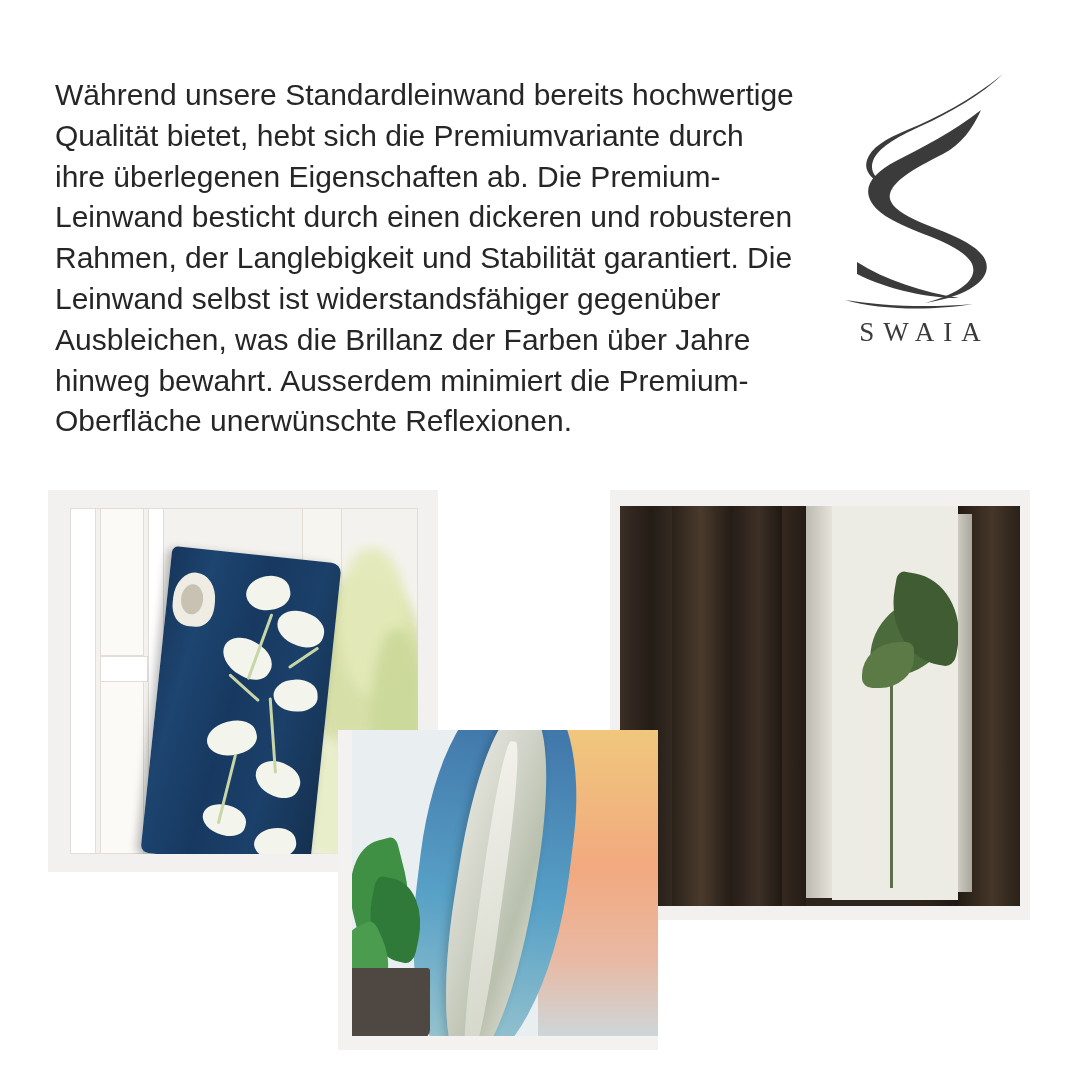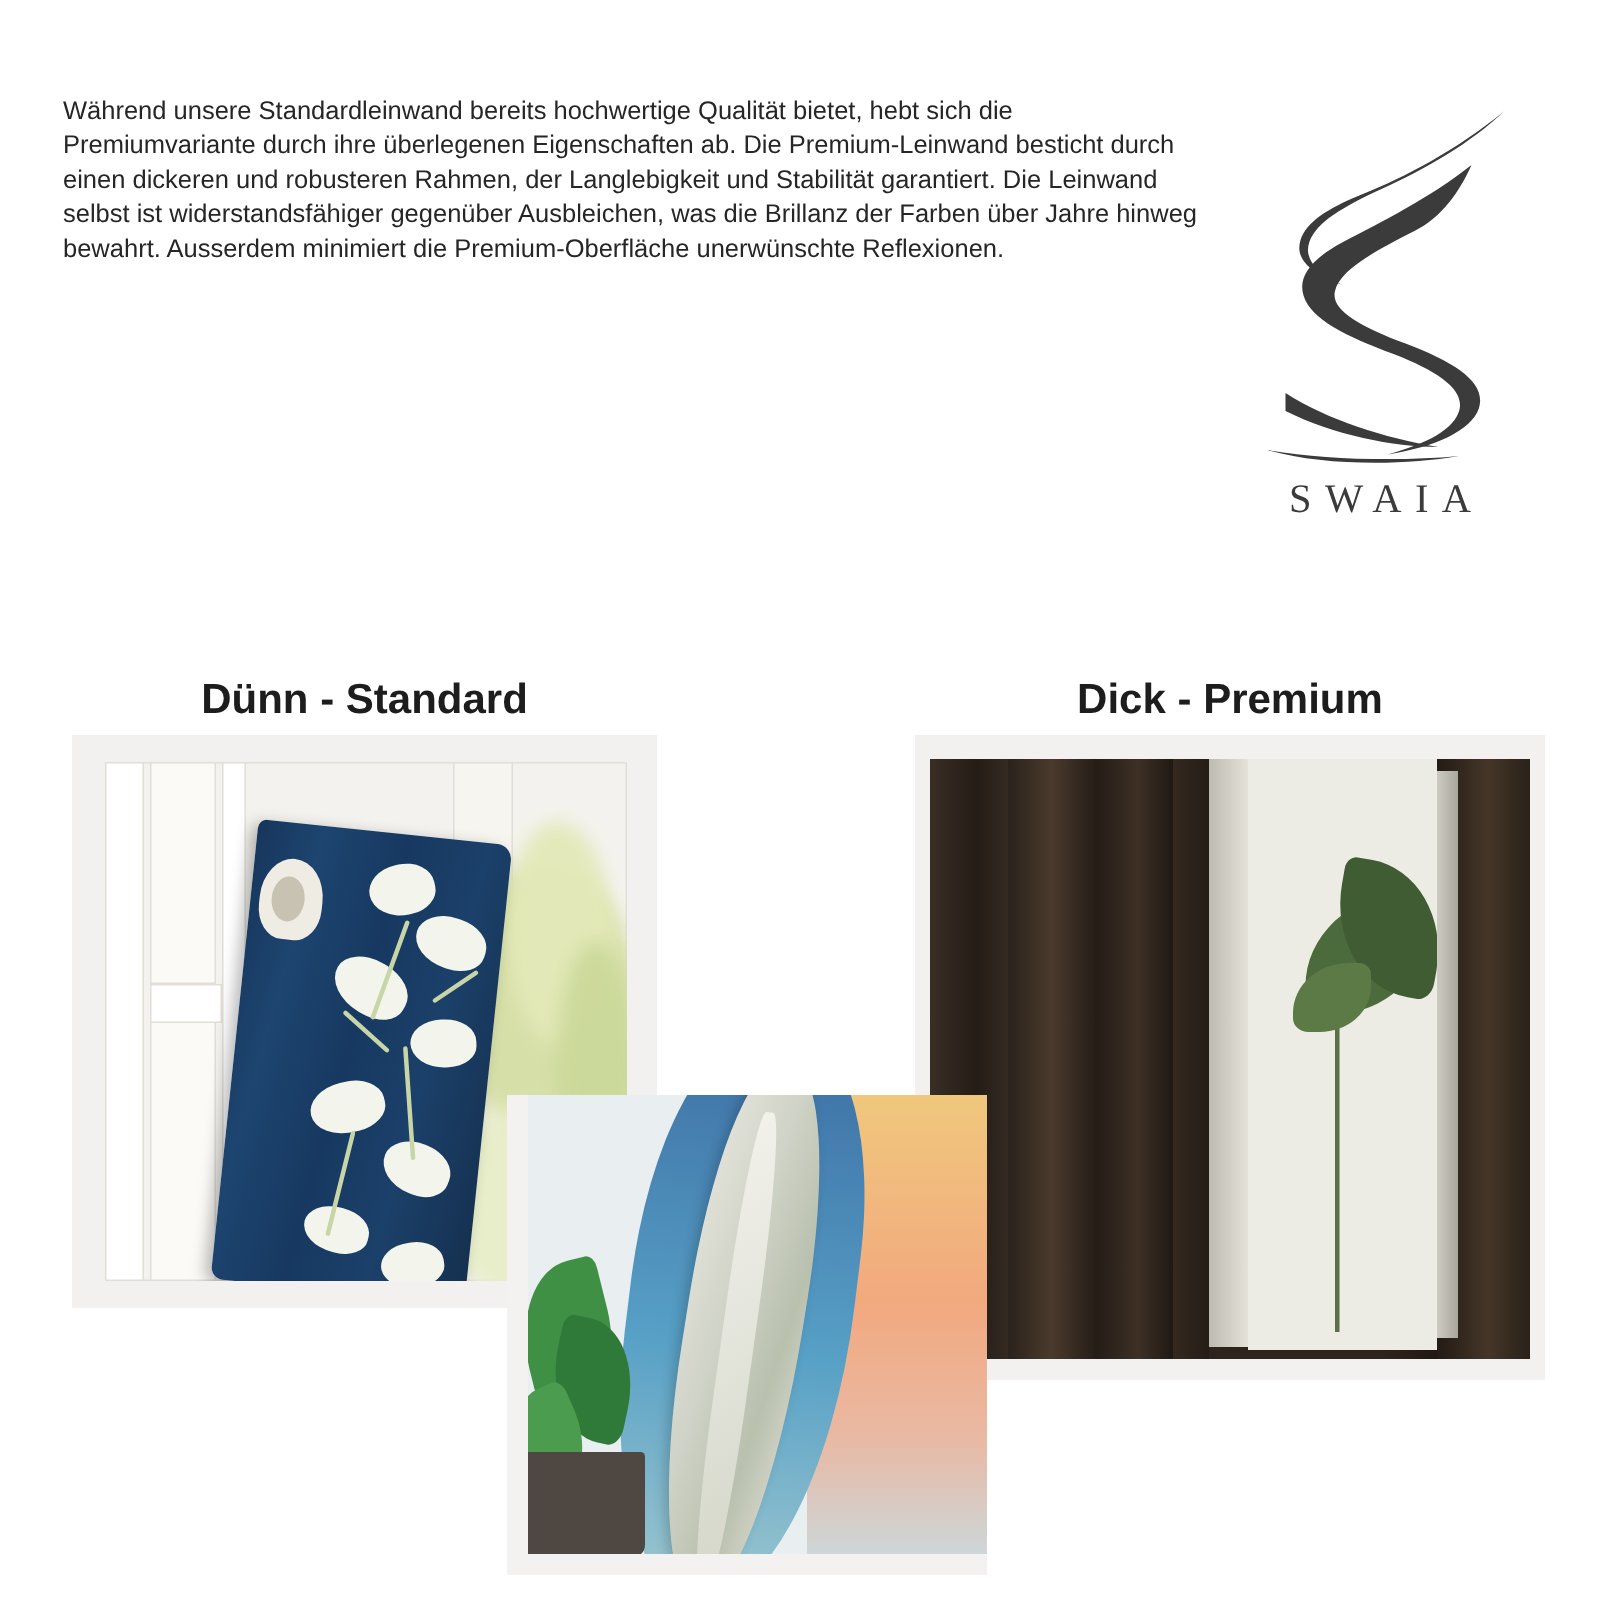--- a/index.html
+++ b/index.html
@@ -31,24 +31,24 @@
   }
   .title {
     font-size: 35px;
     font-weight: bold;
     letter-spacing: -0.3px;
     color: #1d1d1d;
     margin: 0 0 6px 0;
     line-height: 1.15;
   }
   .body-text {
-    font-size: 17px;
+    font-size: 30px;
     line-height: 1.36;
     color: #262626;
-    margin: 0;
+    margin: 13px;
     font-weight: 400;
     max-width: 760px;
   }
 
   
   .logo-wrap {
     position: absolute;
     right: 55px;
     top: 66px;
     width: 210px;
@@ -232,22 +232,20 @@
   <div class="logo-wrap">
     <svg class="logo-mark" viewBox="0 0 175 245" aria-hidden="true">
       <path d="M170 8 C138 34 104 52 74 64 C52 73 38 82 34 94 C30 107 41 116 62 124 C44 116 36 106 40 95 C45 82 62 72 88 60 C117 47 148 29 170 8 Z" fill="#3b3b3b"></path>
       <path d="M148 44 C120 66 88 82 63 95 C42 106 32 118 36 131 C41 147 64 158 96 170 C127 182 143 194 140 207 C137 220 118 230 92 237 C124 232 148 221 153 206 C158 189 138 176 104 163 C72 151 54 140 57 128 C60 115 80 103 110 88 C128 79 140 62 148 44 Z" fill="#3b3b3b"></path>
       <path d="M24 196 C52 214 90 226 126 232 C96 232 56 224 24 208 Z" fill="#3b3b3b"></path>
       <path d="M12 234 C48 240 96 242 140 238 C100 245 46 244 12 234 Z" fill="#3b3b3b"></path>
     </svg>
     <div class="logo-text">SWAIA</div>
   </div>
 
-  <div class="label" id="label-standard">Dünn - Standard</div>
-  <div class="label" id="label-premium">Dick - Premium</div>
 
   <div class="photo" id="photo-standard">
     <div class="inner">
 
       <div class="slat" style="left:0; top:0; width:100%; height:100%; background:#f4f2ee;"></div>
       <div class="slat" style="left:0; top:0; width:26px; height:100%; background:#ffffff;"></div>
       <div class="slat" style="left:30px; top:0; width:44px; height:148px; background:#fbfaf7;"></div>
       <div class="slat" style="left:30px; top:172px; width:44px; height:174px; background:#fbfaf7;"></div>
       <div class="slat" style="left:30px; top:148px; width:48px; height:26px; background:#ffffff;"></div>
       <div class="slat" style="left:78px; top:0; width:16px; height:100%; background:#ffffff;"></div>

